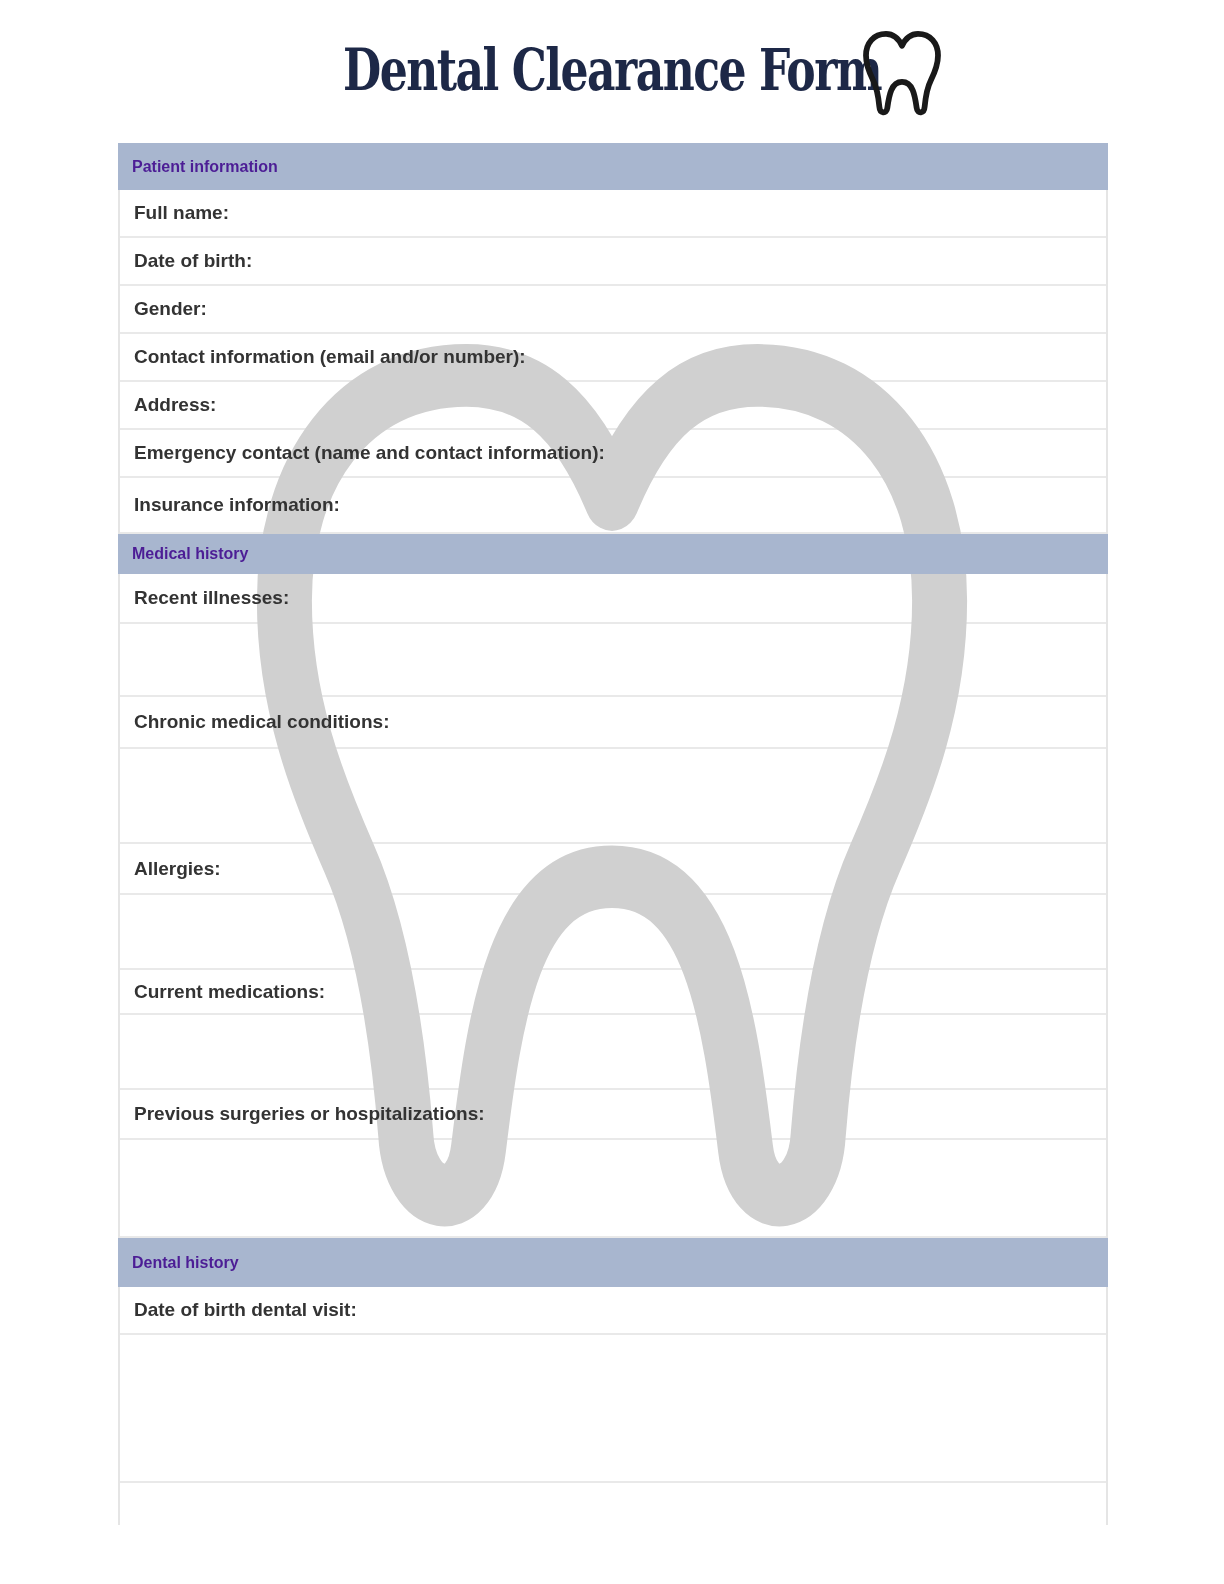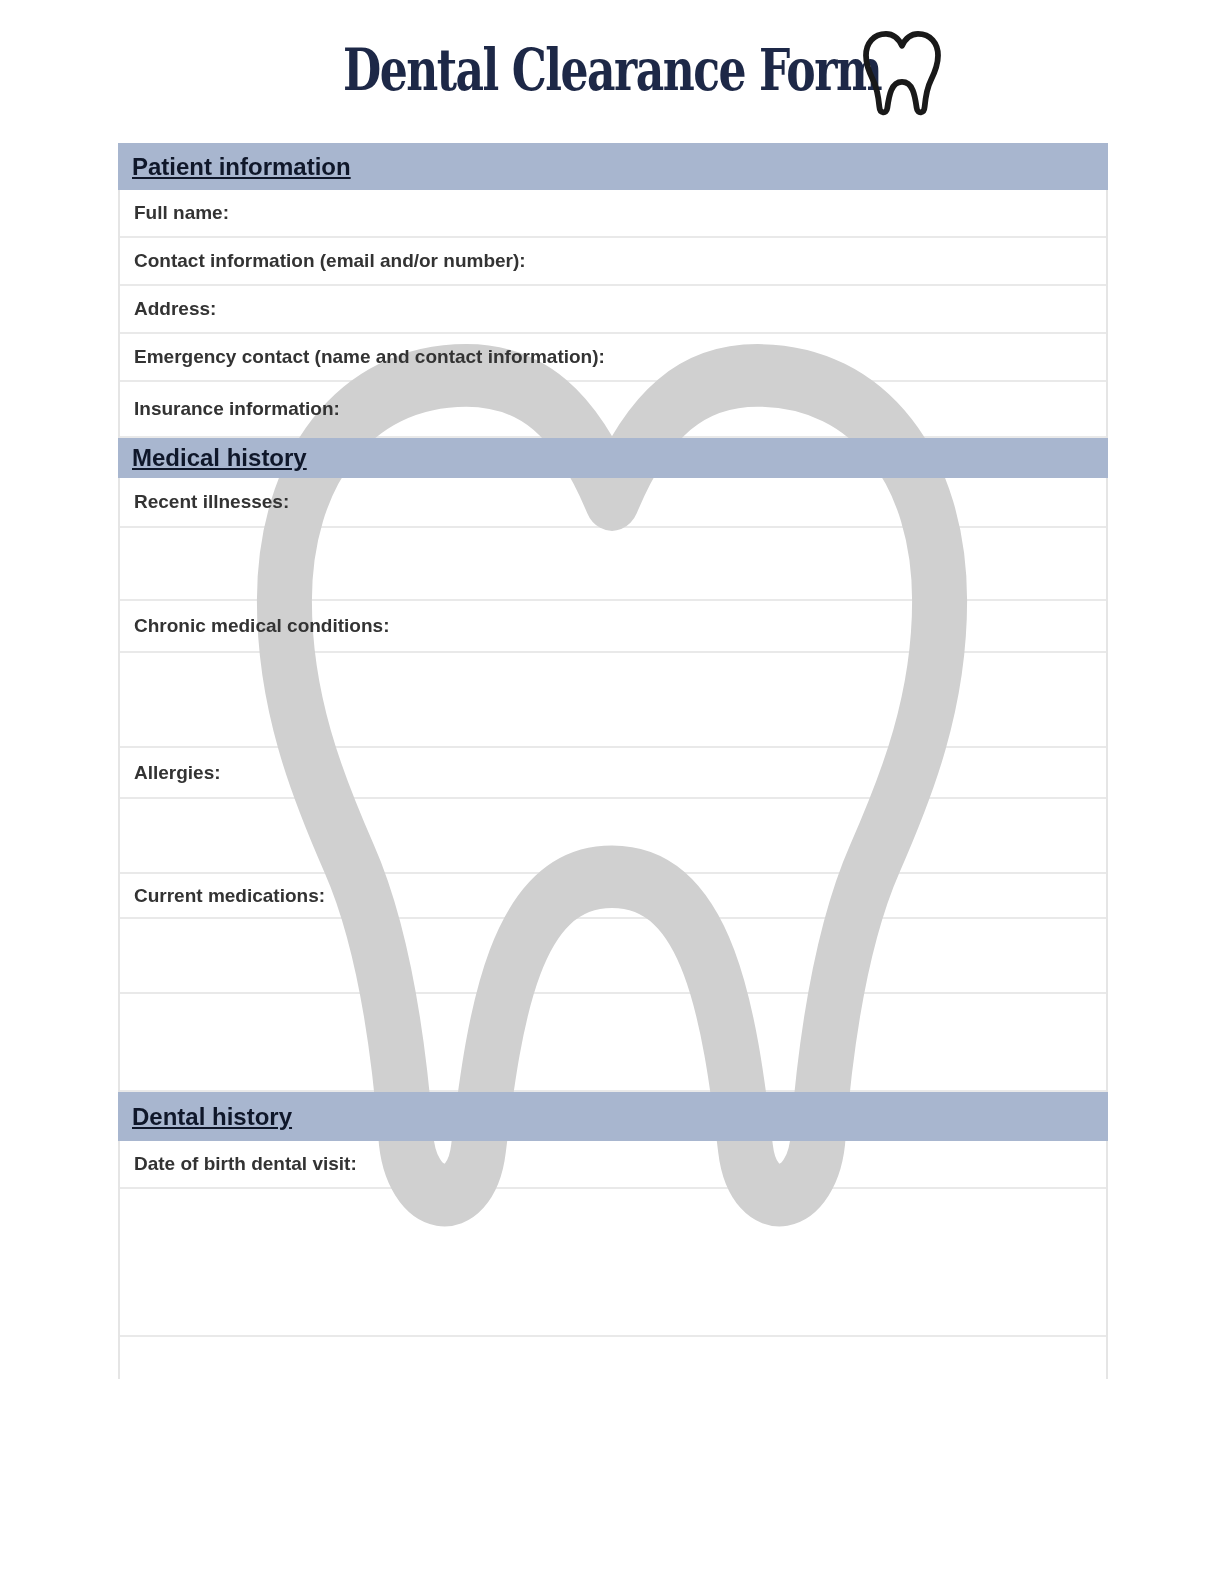--- a/index.html
+++ b/index.html
@@ -51,23 +51,22 @@
     position:relative;
     z-index:3;
     display:flex;
     align-items:center;
     padding:0 14px;
     background:#a8b6cf;
     margin:0 -2px;          
   }
   .section-bar .bar-label {
     font-weight:700;
-    font-size:24px;
-    color:#0f172a;
-    text-decoration:underline;
+    font-size:16px;
+    color:#4c1d95;
   }
   .row {
     display:flex;
     align-items:center;
     padding:0 14px;
     border-bottom:2px solid #e9e9e9;
   }
   .row.no-border { border-bottom:none; }
   .lbl {
     position:relative;
@@ -94,20 +93,26 @@
 
   <div class="form-table">
 
     <div class="section-bar" style="height:47px">
       <span class="bar-label">Patient information</span>
     </div>
     <div class="row" style="height:48px">
       <span class="lbl">Full name:</span>
     </div>
     <div class="row" style="height:48px">
+      <span class="lbl">Date of birth:</span>
+    </div>
+    <div class="row" style="height:48px">
+      <span class="lbl">Gender:</span>
+    </div>
+    <div class="row" style="height:48px">
       <span class="lbl">Contact information (email and/or number):</span>
     </div>
     <div class="row" style="height:48px">
       <span class="lbl">Address:</span>
     </div>
     <div class="row" style="height:48px">
       <span class="lbl">Emergency contact (name and contact information):</span>
     </div>
     <div class="row" style="height:56px">
       <span class="lbl">Insurance information:</span>
@@ -125,20 +130,23 @@
     </div>
     <div class="row" style="height:95px"></div>
     <div class="row" style="height:51px">
       <span class="lbl">Allergies:</span>
     </div>
     <div class="row" style="height:75px"></div>
     <div class="row" style="height:45px">
       <span class="lbl">Current medications:</span>
     </div>
     <div class="row" style="height:75px"></div>
+    <div class="row" style="height:50px">
+      <span class="lbl">Previous surgeries or hospitalizations:</span>
+    </div>
     <div class="row" style="height:98px"></div>
 
     <div class="section-bar" style="height:49px">
       <span class="bar-label">Dental history</span>
     </div>
     <div class="row" style="height:48px">
       <span class="lbl">Date of birth dental visit:</span>
     </div>
     <div class="row" style="height:148px"></div>
     <div class="row no-border" style="height:42px"></div>

